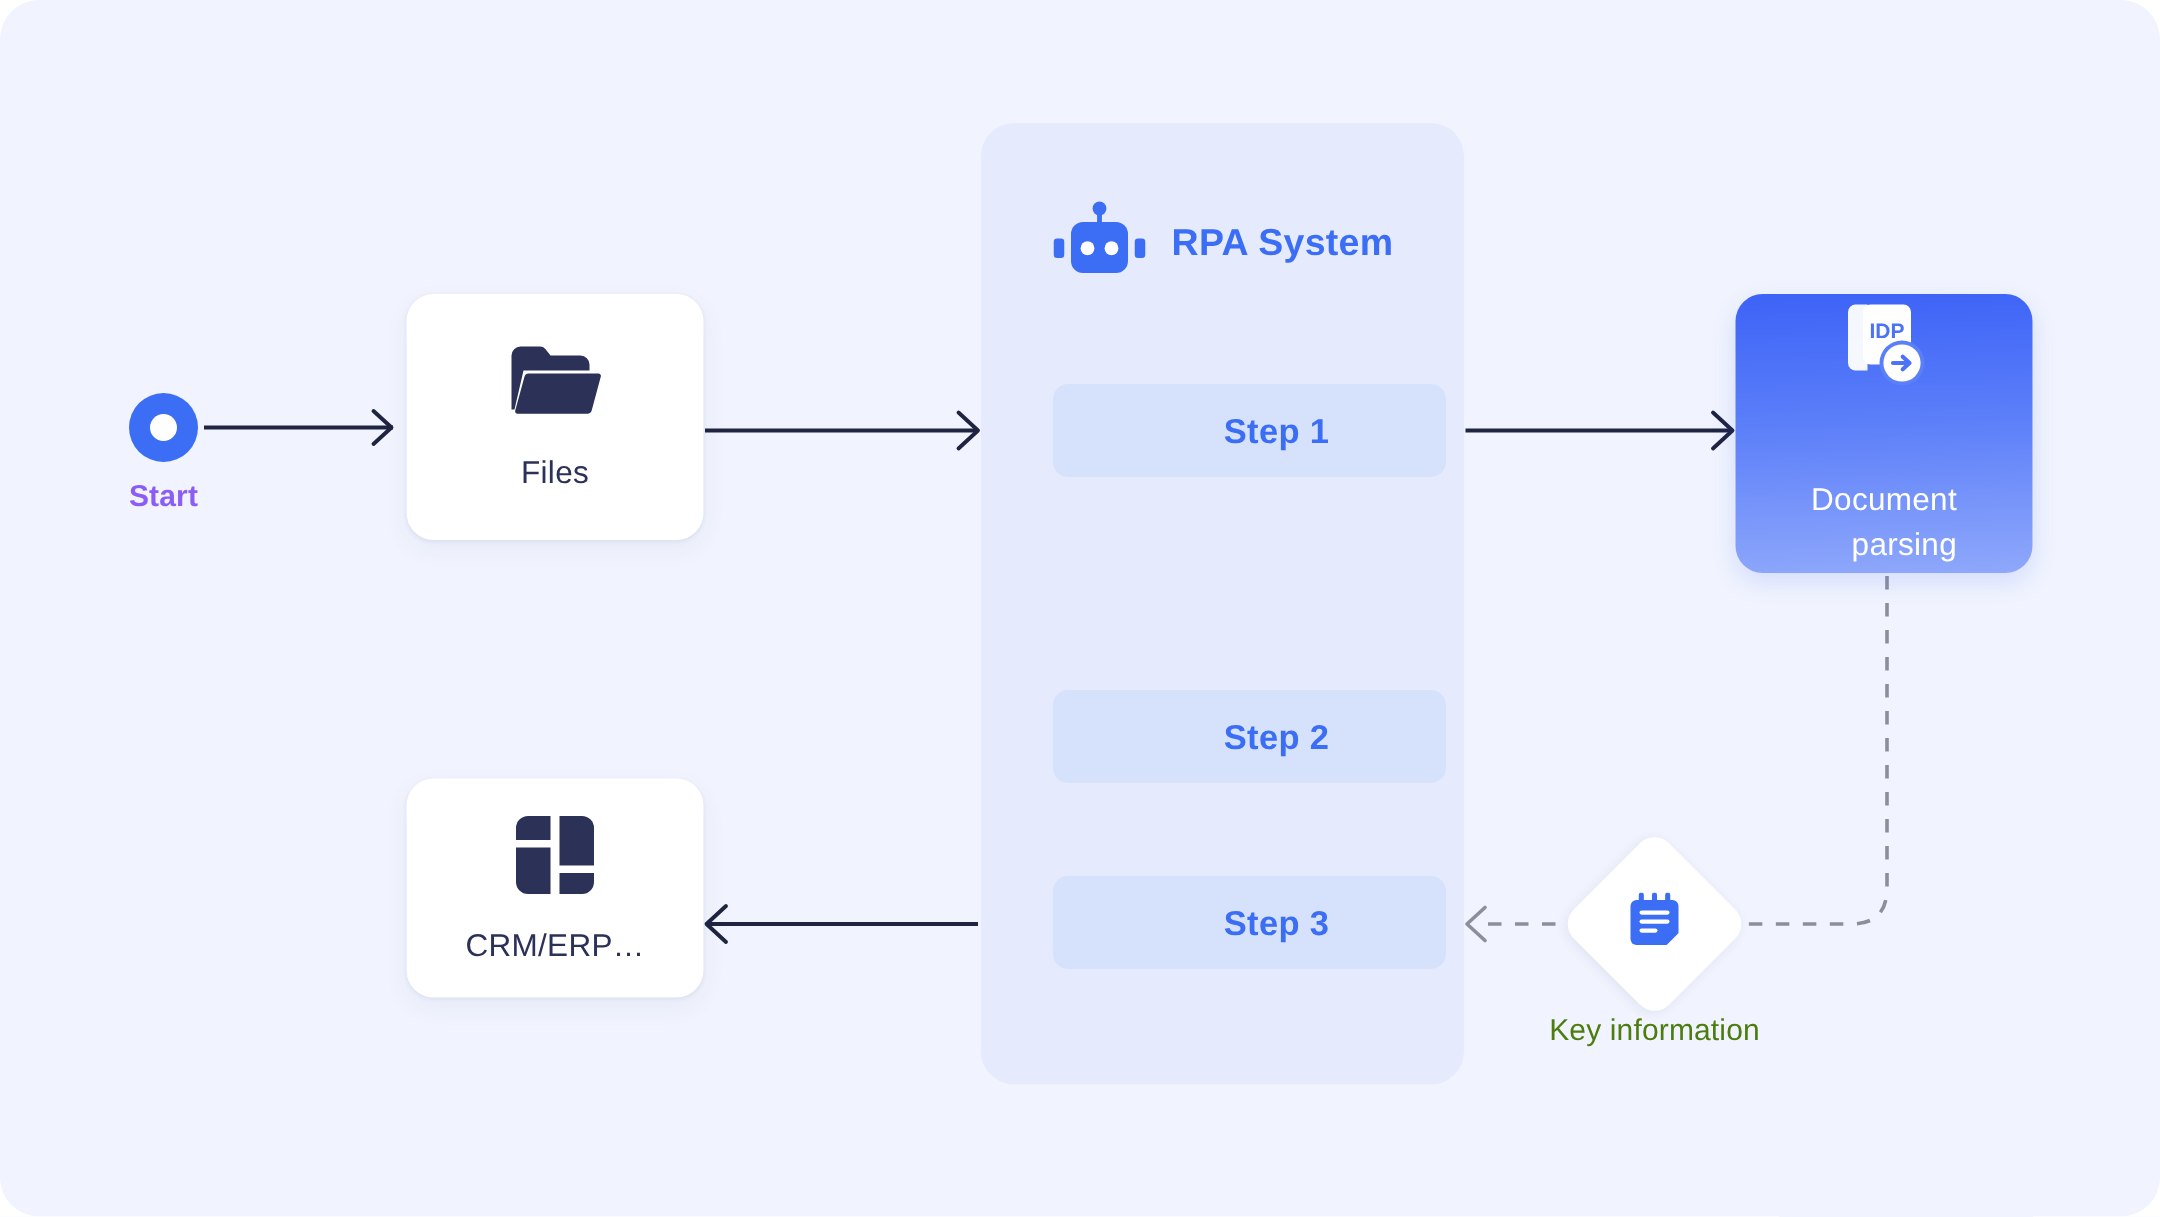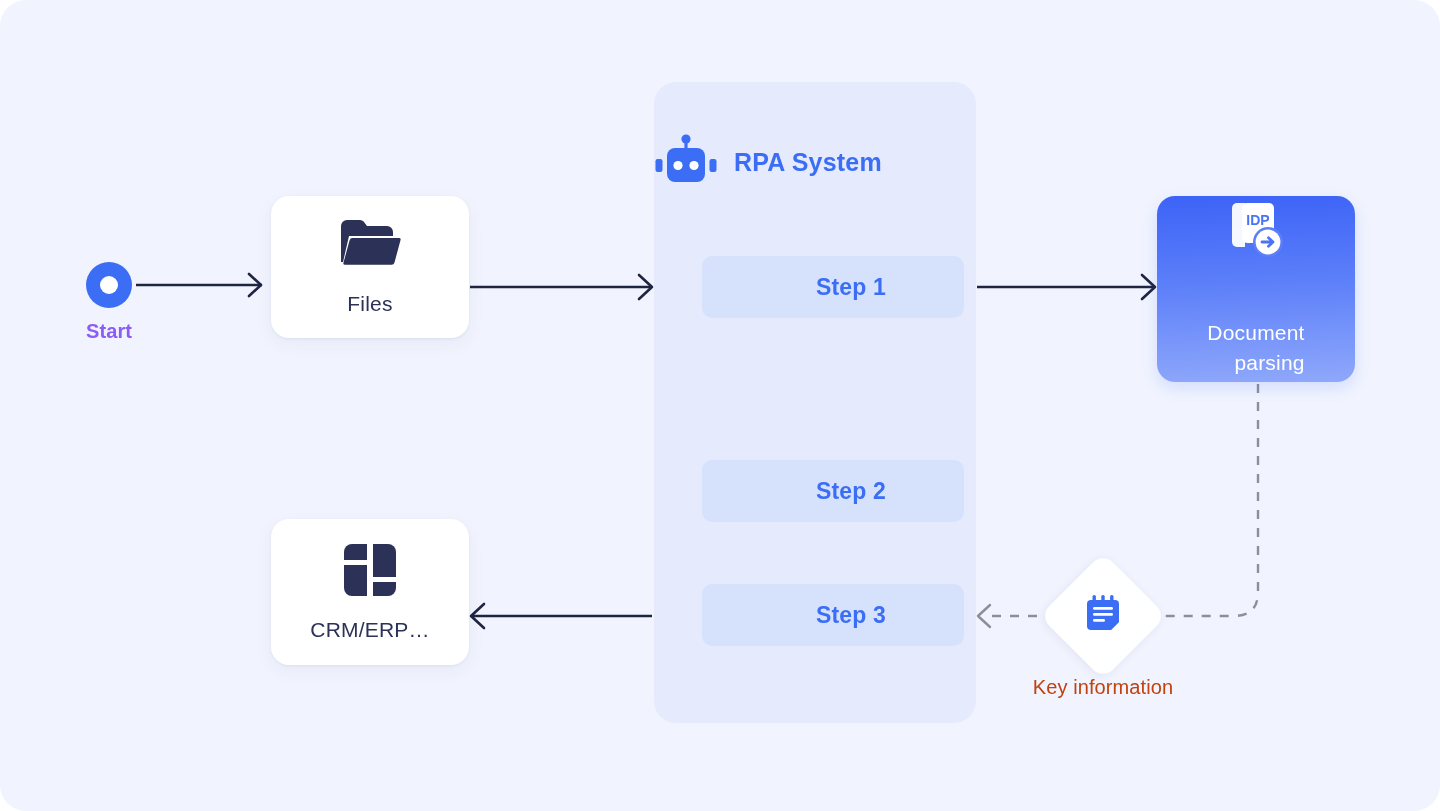--- a/index.html
+++ b/index.html
@@ -62,38 +62,39 @@
     align-items: center;
     justify-content: center;
   }
   .white-card .card-icon { margin-bottom: 16px; }
   .white-card .card-label {
     font-size: 21px;
     color: #2b3157;
     font-weight: 400;
     letter-spacing: .2px;
   }
-  #card-files   { left: 271px; top: 196px;  width: 198px; height: 142px; }
+  #card-files   { left: 271px; top: 196px;  width: 198px; height: 164px; }
   #card-crmerp  { left: 271px; top: 519px;  width: 198px; height: 146px; }
   #card-files .card-label { margin-top: 2px; }
 
   
   #rpa-panel {
     position: absolute;
     left: 654px; top: 82px;
     width: 322px; height: 641px;
     background: #e5ebfd;
     border-radius: 22px;
   }
   #rpa-header {
     position: absolute;
     left: 0; top: 52px;
     width: 322px;
     display: flex;
     align-items: center;
+    justify-content: center;
     gap: 16px;
   }
   #rpa-title {
     font-size: 25px;
     font-weight: 700;
     color: #3b6ef5;
     letter-spacing: .2px;
   }
   .step-box {
     position: absolute;
@@ -155,21 +156,21 @@
     display: flex;
     align-items: center;
     justify-content: center;
   }
   #key-info-label {
     position: absolute;
     left: 963px; top: 676px;
     width: 280px;
     text-align: center;
     font-size: 20px;
-    color: #c2410c;
+    color: #4d7c0f;
     letter-spacing: .1px;
   }
 </style>
 </head>
 <body>
 
 <div id="canvas">
 
   <svg id="svg-layer" viewBox="0 0 1440 811">
 

